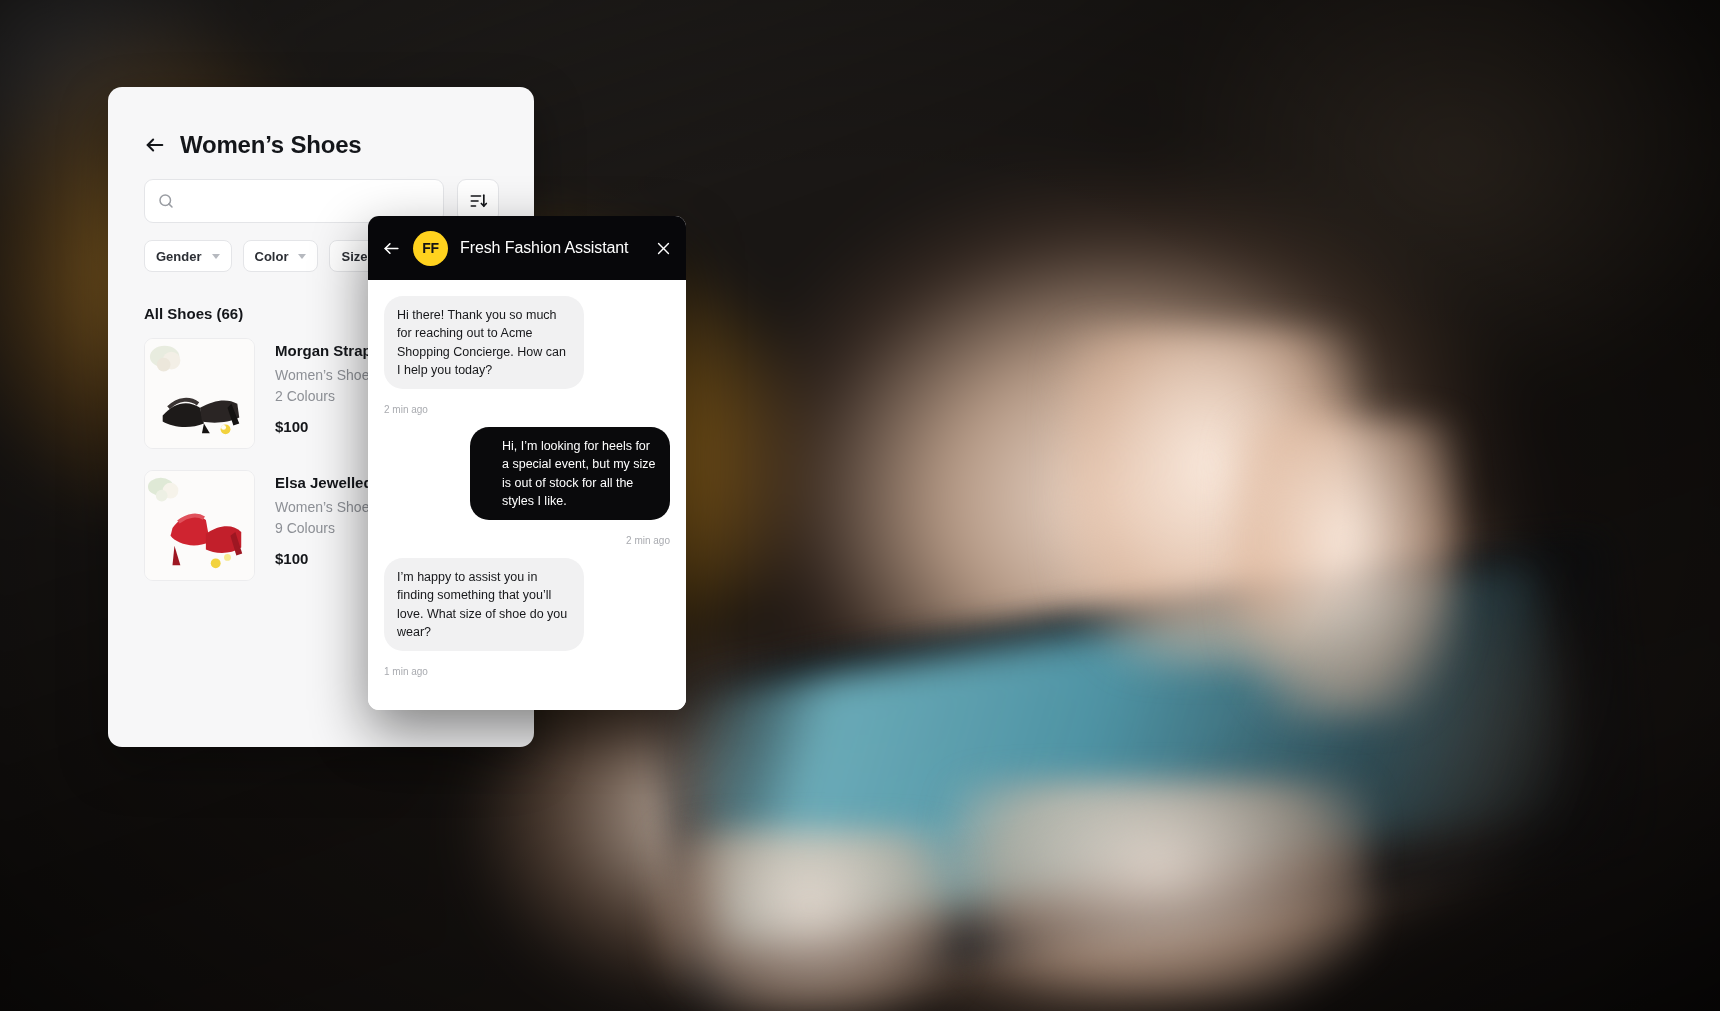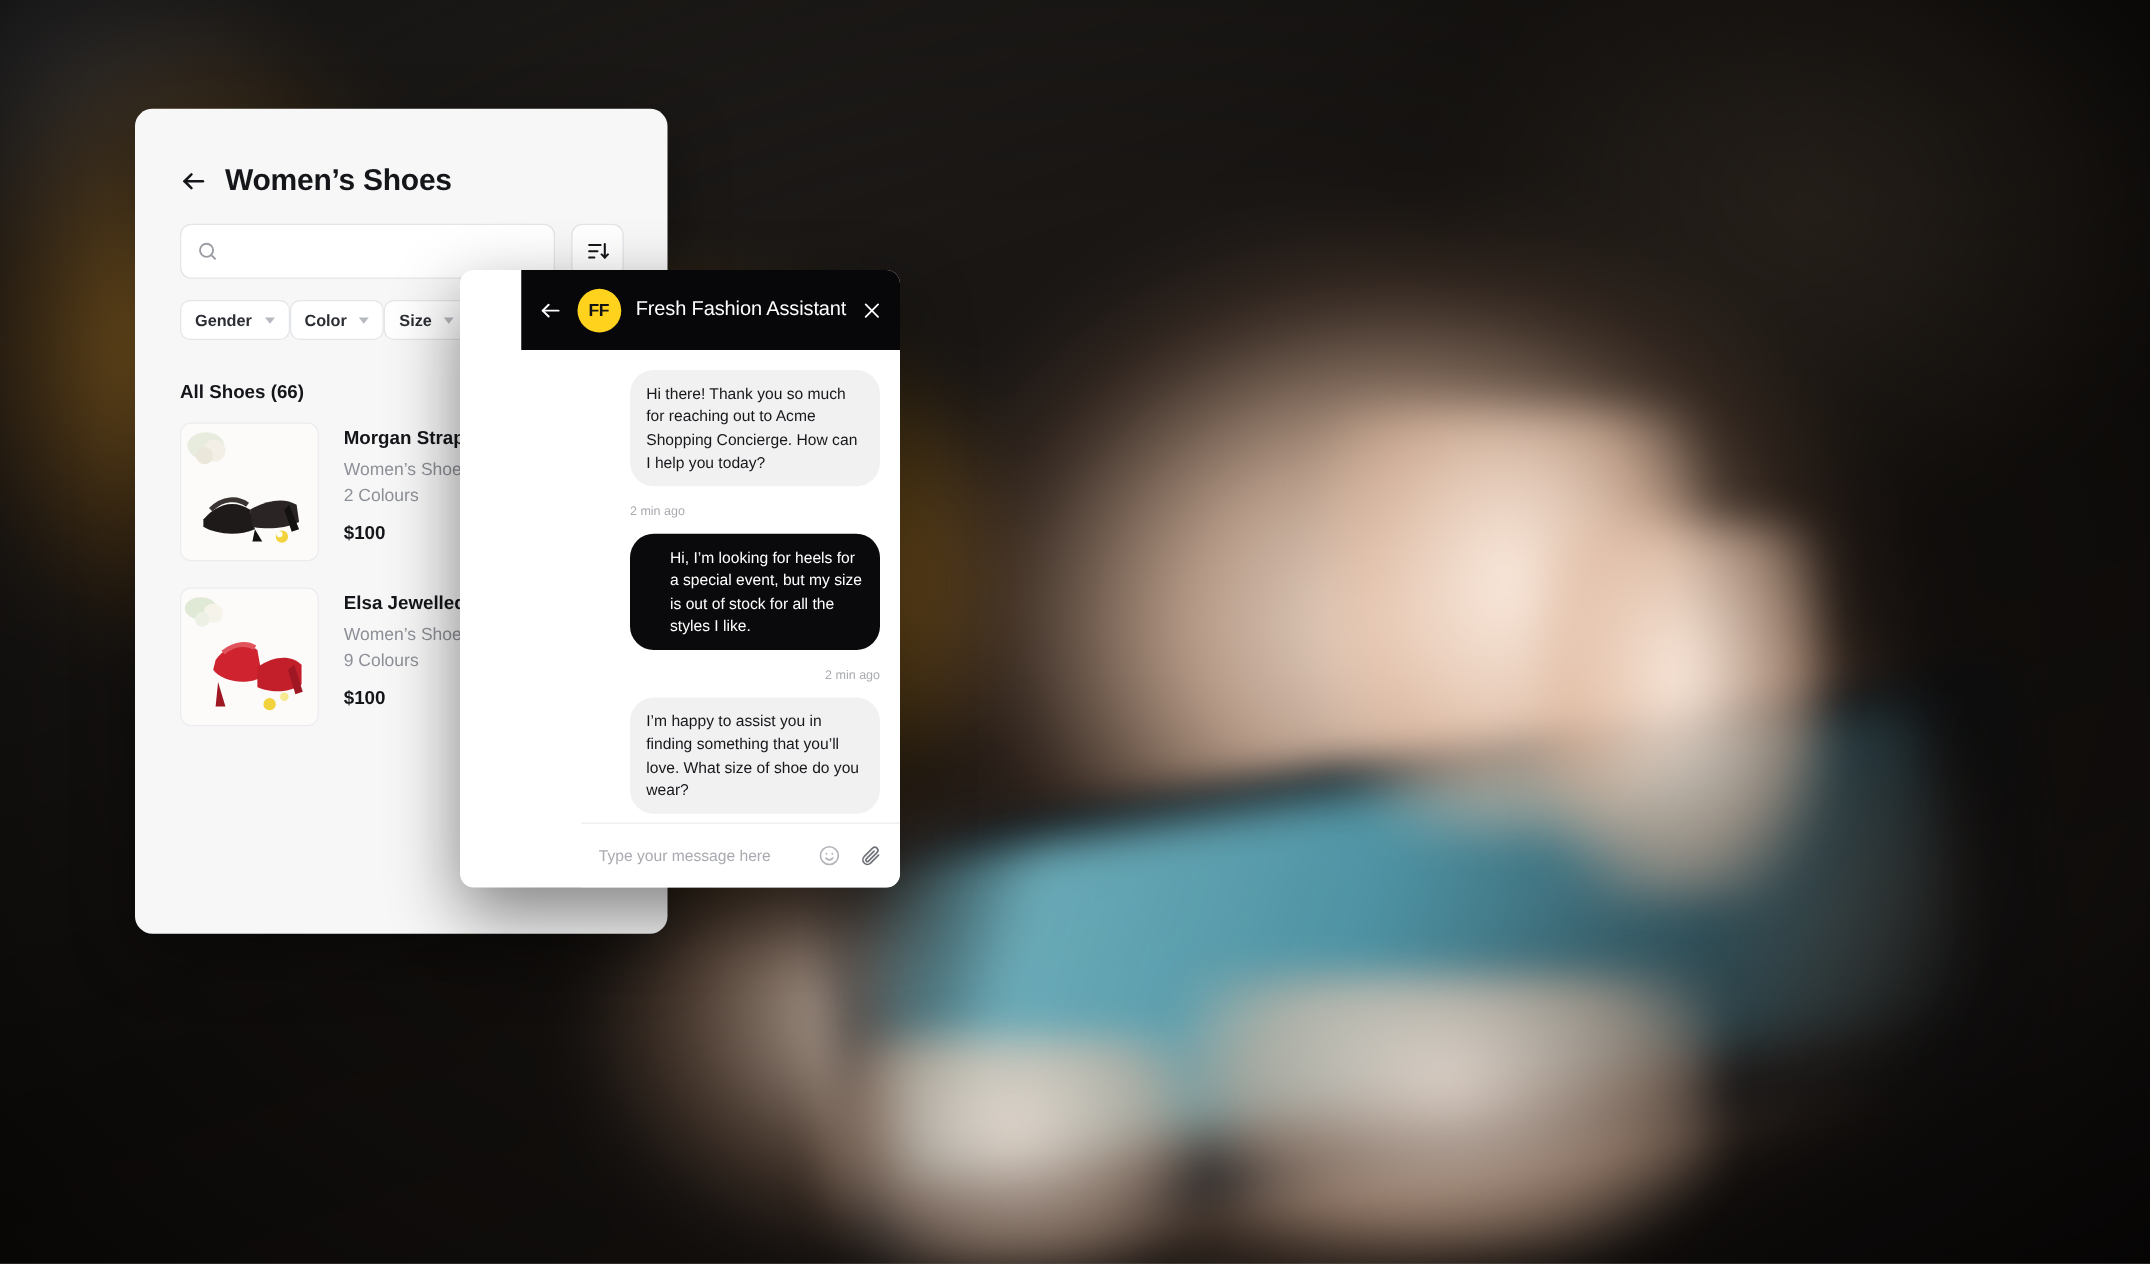--- a/index.html
+++ b/index.html
@@ -107,21 +107,21 @@
   }
   .sort-btn {
     width: 42px; height: 44px;
     background: #ffffff;
     border: 1px solid #e4e5e8;
     border-radius: 9px;
     display: flex; align-items: center; justify-content: center;
   }
 
   .filter-row {
-    display: flex; 
+    display: flex; gap: 11px;
     padding: 17px 0 0 36px;
   }
   .chip {
     height: 32px;
     background: #ffffff;
     border: 1px solid #e4e5e8;
     border-radius: 8px;
     display: flex; align-items: center; gap: 10px;
     padding: 0 11px;
     font-size: 13px; font-weight: 600; color: #2b2e34;
@@ -153,26 +153,26 @@
   .p-info { padding-top: 4px; }
   .p-name { font-size: 15px; font-weight: 700; color: #14161a; white-space: nowrap; }
   .p-cat  { font-size: 14px; color: #8d9096; margin-top: 8px; white-space: nowrap; }
   .p-col  { font-size: 14px; color: #8d9096; margin-top: 5px; white-space: nowrap; }
   .p-price{ font-size: 15px; font-weight: 700; color: #14161a; margin-top: 14px; }
 
   
   #chat-widget {
     position: absolute;
     left: 368px; top: 216px;
-    width: 352px; height: 494px;
+    width: 318px; height: 494px;
     border-radius: 11px;
     overflow: hidden;
     box-shadow: 0 22px 56px rgba(0,0,0,0.48);
     background: #ffffff;
-    display: flex; flex-direction: column; align-items: flex-end;
+    display: flex; flex-direction: column;
   }
 
   .chat-header {
     height: 64px; flex: none;
     background: #07070a;
     display: flex; align-items: center;
     padding: 0 14px 0 14px;
     gap: 12px;
   }
   .chat-back { width: 19px; height: 19px; flex: none; }
@@ -380,28 +380,16 @@
         <div class="stamp">2 min ago</div>
       </div>
 
       <div class="msg-row bot">
         <div class="bubble bot">I’m happy to assist you in finding something that you’ll love. What size of shoe do you wear?</div>
         <div class="stamp">1 min ago</div>
       </div>
 
     </div>
 
-    <div class="chat-input">
-      <input type="text" value="" placeholder="Type your message here" style="">
-      <svg class="in-icon" viewBox="0 0 24 24" fill="none" stroke="#b2b4b9" stroke-width="1.7" stroke-linecap="round">
-        <circle cx="12" cy="12" r="9"></circle>
-        <path d="M8.5 14.5c1 1.2 2.2 1.8 3.5 1.8s2.5-.6 3.5-1.8"></path>
-        <circle cx="9" cy="10" r="1" fill="#b2b4b9" stroke="none"></circle>
-        <circle cx="15" cy="10" r="1" fill="#b2b4b9" stroke="none"></circle>
-      </svg>
-      <svg class="in-icon" viewBox="0 0 24 24" fill="none" stroke="#6f7278" stroke-width="1.7" stroke-linecap="round" stroke-linejoin="round">
-        <path d="M20 11.5l-8.1 8.1a4.6 4.6 0 0 1-6.5-6.5l8.6-8.6a3.1 3.1 0 0 1 4.4 4.4l-8.6 8.6a1.55 1.55 0 0 1-2.2-2.2l7.9-7.9"></path>
-      </svg>
-    </div>
 
   </div>
 
 </div>
 
 </body></html>

